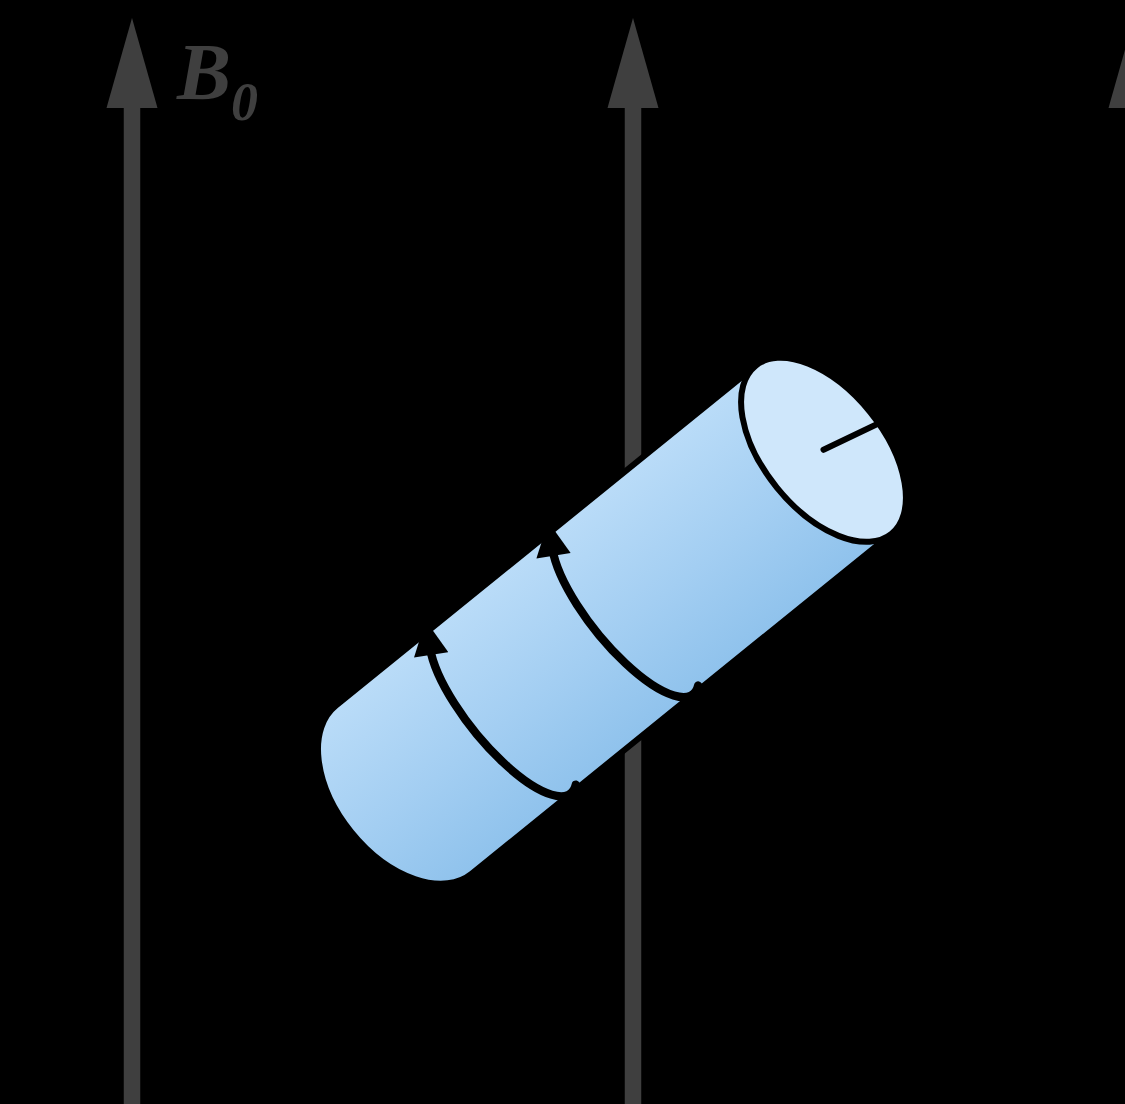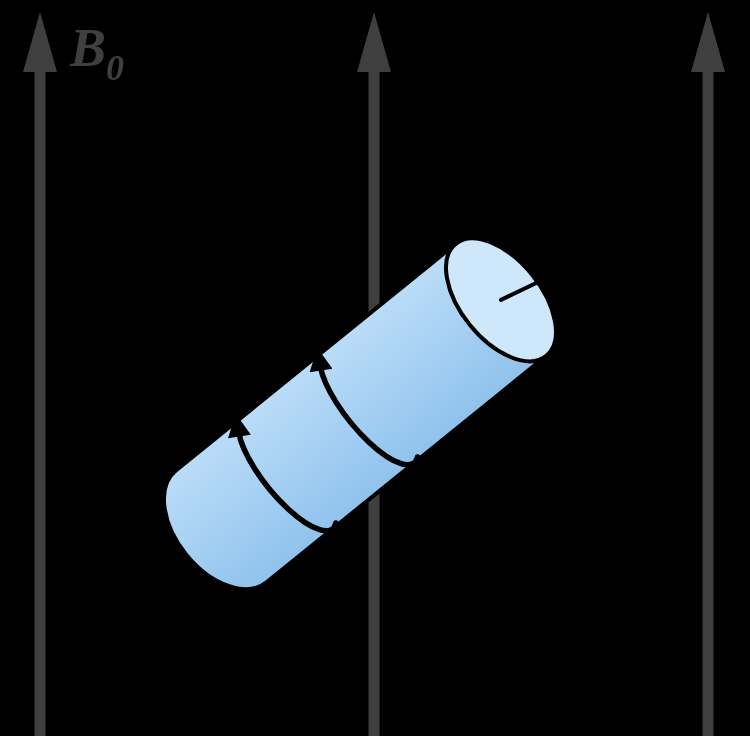--- a/index.html
+++ b/index.html
@@ -8,20 +8,21 @@
     width: 750px;
     height: 736px;
     background: #000000;
     overflow: hidden;
     font-family: "Liberation Serif", serif;
   }
   #stage {
     position: relative;
     width: 634px;
     height: 736px;
+    padding-left: 48px;
   }
   svg {
     display: block;
   }
   .field-label-text {
     font-family: "Liberation Serif", "DejaVu Serif", serif;
     font-style: italic;
     font-weight: bold;
   }
 </style>

